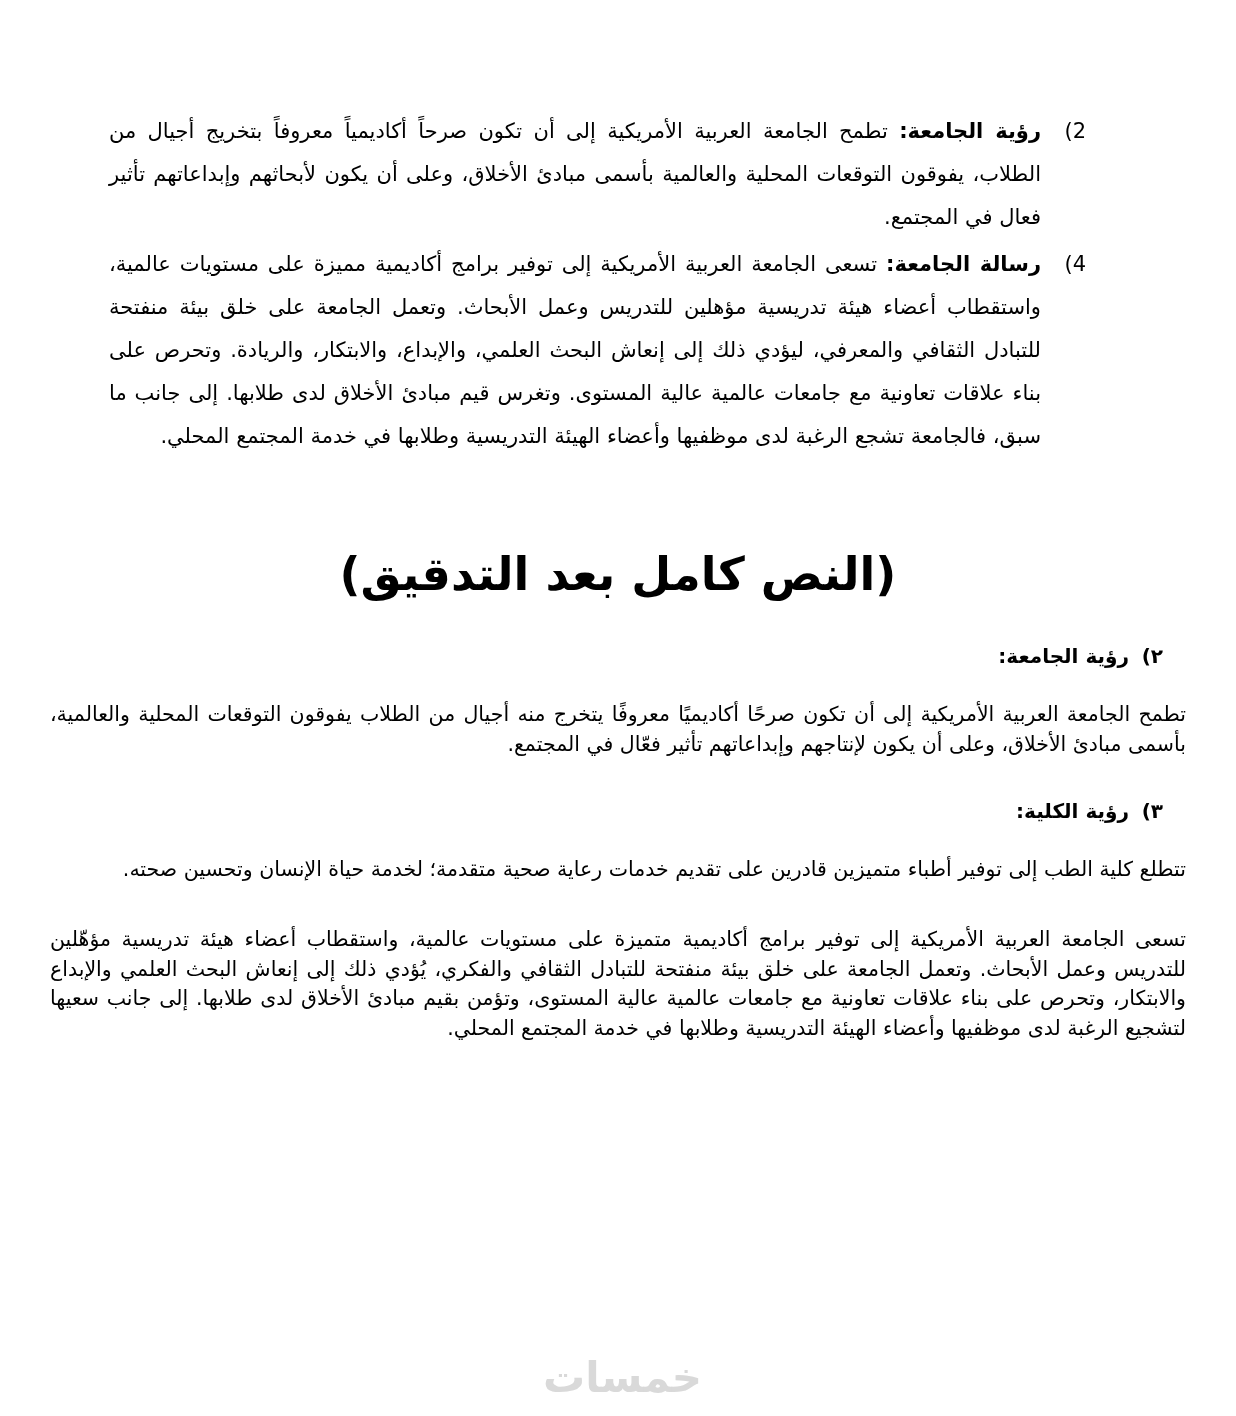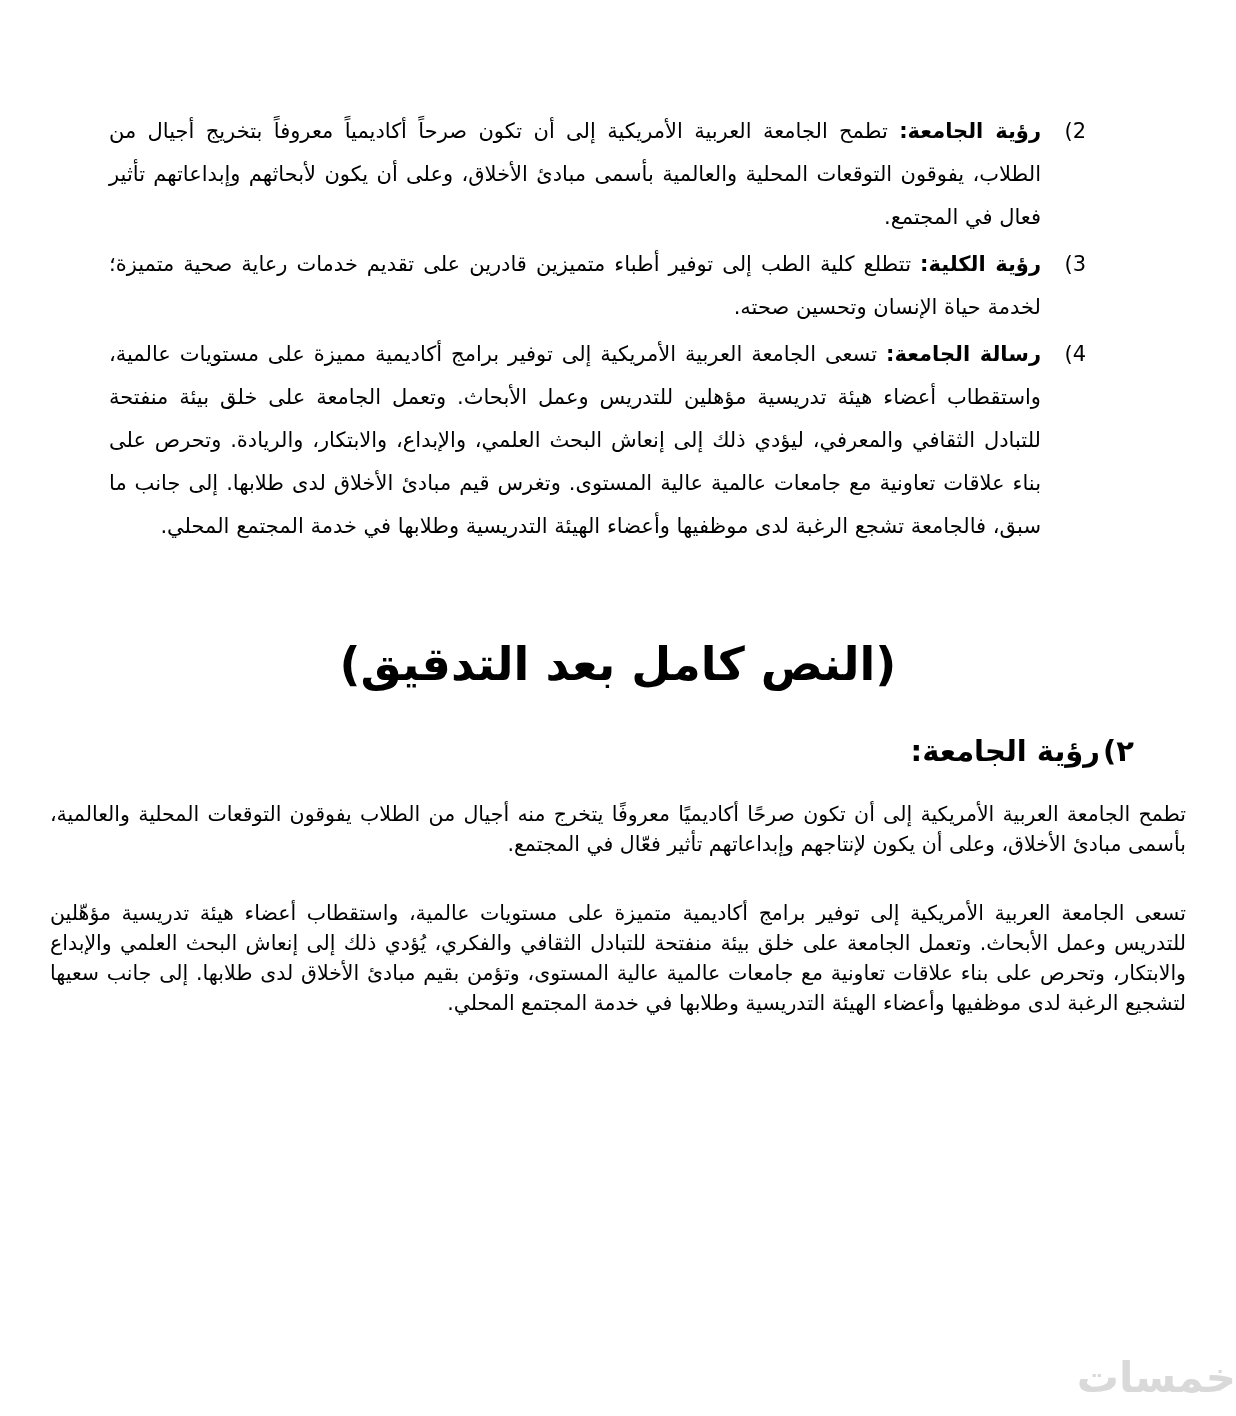--- a/index.html
+++ b/index.html
@@ -52,79 +52,82 @@
   }
 
   
   .section {
     margin-top: 40px;
   }
   .section:first-of-type {
     margin-top: 50px;
   }
   .section-heading {
-    font-size: 29px;
+    font-size: 20px;
     font-weight: bold;
-    margin: 0 52px 0 0;
+    margin: 0 23px 0 0;
   }
   .section-heading .sec-marker {
     display: inline-block;
     min-width: 34px;
   }
   .section-body {
     font-size: 20.5px;
     line-height: 1.45;
     text-align: justify;
     margin-top: 32px;
   }
 
   
   .watermark {
     position: absolute;
     left: 0;
     right: 0;
     bottom: 14px;
-    text-align: right;
+    text-align: center;
     font-size: 42px;
     font-weight: bold;
     color: #d9d9d9;
     letter-spacing: 1px;
     margin-left: 9px;
   }
 </style>
 </head>
 <body>
 
 <div class="page">
 
   <div class="top-list">
 
     <div class="list-item">
       <span class="marker">2)</span><span class="label">رؤية الجامعة:</span> <span class="text">تطمح الجامعة العربية الأمريكية إلى أن تكون صرحاً أكاديمياً معروفاً بتخريج أجيال من الطلاب، يفوقون التوقعات المحلية والعالمية بأسمى مبادئ الأخلاق، وعلى أن يكون لأبحاثهم وإبداعاتهم تأثير فعال في المجتمع.</span>
     </div>
 
-    <div class="list-item">
-      <span class="marker">3)</span><span class="label">رؤية الكلية:</span> <span class="text">تتطلع كلية الطب إلى توفير أطباء متميزين قادرين على تقديم خدمات رعاية صحية متميزة؛ لخدمة حياة الإنسان وتحسين صحته.</span>
-    </div>
 
     <div class="list-item">
       <span class="marker">4)</span><span class="label">رسالة الجامعة:</span> <span class="text">تسعى الجامعة العربية الأمريكية إلى توفير برامج أكاديمية مميزة على مستويات عالمية، واستقطاب أعضاء هيئة تدريسية مؤهلين للتدريس وعمل الأبحاث. وتعمل الجامعة على خلق بيئة منفتحة للتبادل الثقافي والمعرفي، ليؤدي ذلك إلى إنعاش البحث العلمي، والإبداع، والابتكار، والريادة. وتحرص على بناء علاقات تعاونية مع جامعات عالمية عالية المستوى. وتغرس قيم مبادئ الأخلاق لدى طلابها. إلى جانب ما سبق، فالجامعة تشجع الرغبة لدى موظفيها وأعضاء الهيئة التدريسية وطلابها في خدمة المجتمع المحلي.</span>
     </div>
 
   </div>
 
   <h1 class="main-heading">(النص كامل بعد التدقيق)</h1>
 
   <div class="section">
     <h2 class="section-heading">
       <span class="sec-marker">٢)</span><span>رؤية الجامعة:</span>
     </h2>
     <p class="section-body">تطمح الجامعة العربية الأمريكية إلى أن تكون صرحًا أكاديميًا معروفًا يتخرج منه أجيال من الطلاب يفوقون التوقعات المحلية والعالمية، بأسمى مبادئ الأخلاق، وعلى أن يكون لإنتاجهم وإبداعاتهم تأثير فعّال في المجتمع.</p>
   </div>
 
+  <div class="section">
+    <h2 class="section-heading">
+      <span class="sec-marker">٣)</span><span>رؤية الكلية:</span>
+    </h2>
+    <p class="section-body">تتطلع كلية الطب إلى توفير أطباء متميزين قادرين على تقديم خدمات رعاية صحية متقدمة؛ لخدمة حياة الإنسان وتحسين صحته.</p>
+  </div>
 
   <div class="section">
     <p class="section-body">تسعى الجامعة العربية الأمريكية إلى توفير برامج أكاديمية متميزة على مستويات عالمية، واستقطاب أعضاء هيئة تدريسية مؤهّلين للتدريس وعمل الأبحاث. وتعمل الجامعة على خلق بيئة منفتحة للتبادل الثقافي والفكري، يُؤدي ذلك إلى إنعاش البحث العلمي والإبداع والابتكار، وتحرص على بناء علاقات تعاونية مع جامعات عالمية عالية المستوى، وتؤمن بقيم مبادئ الأخلاق لدى طلابها. إلى جانب سعيها لتشجيع الرغبة لدى موظفيها وأعضاء الهيئة التدريسية وطلابها في خدمة المجتمع المحلي.</p>
   </div>
 
 </div>
 
 <div class="watermark">خمسات</div>
 
 </body></html>

